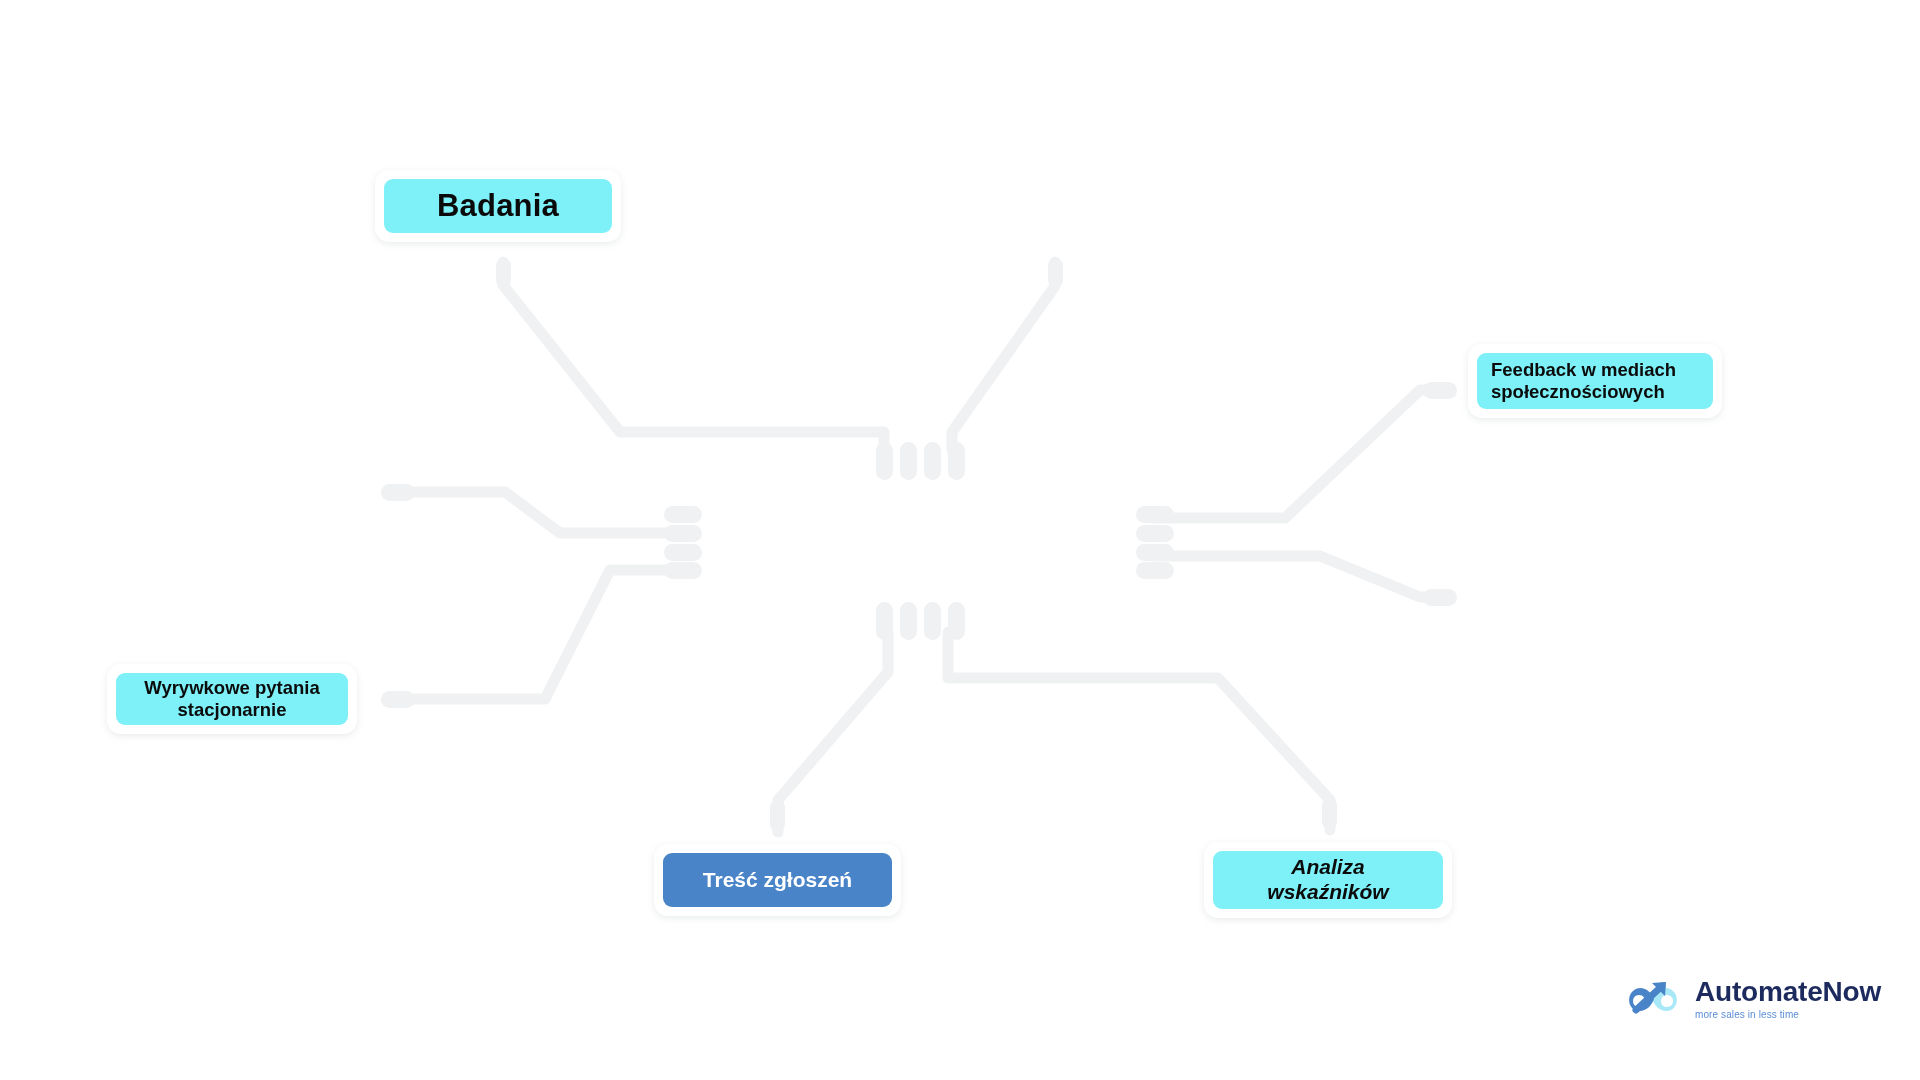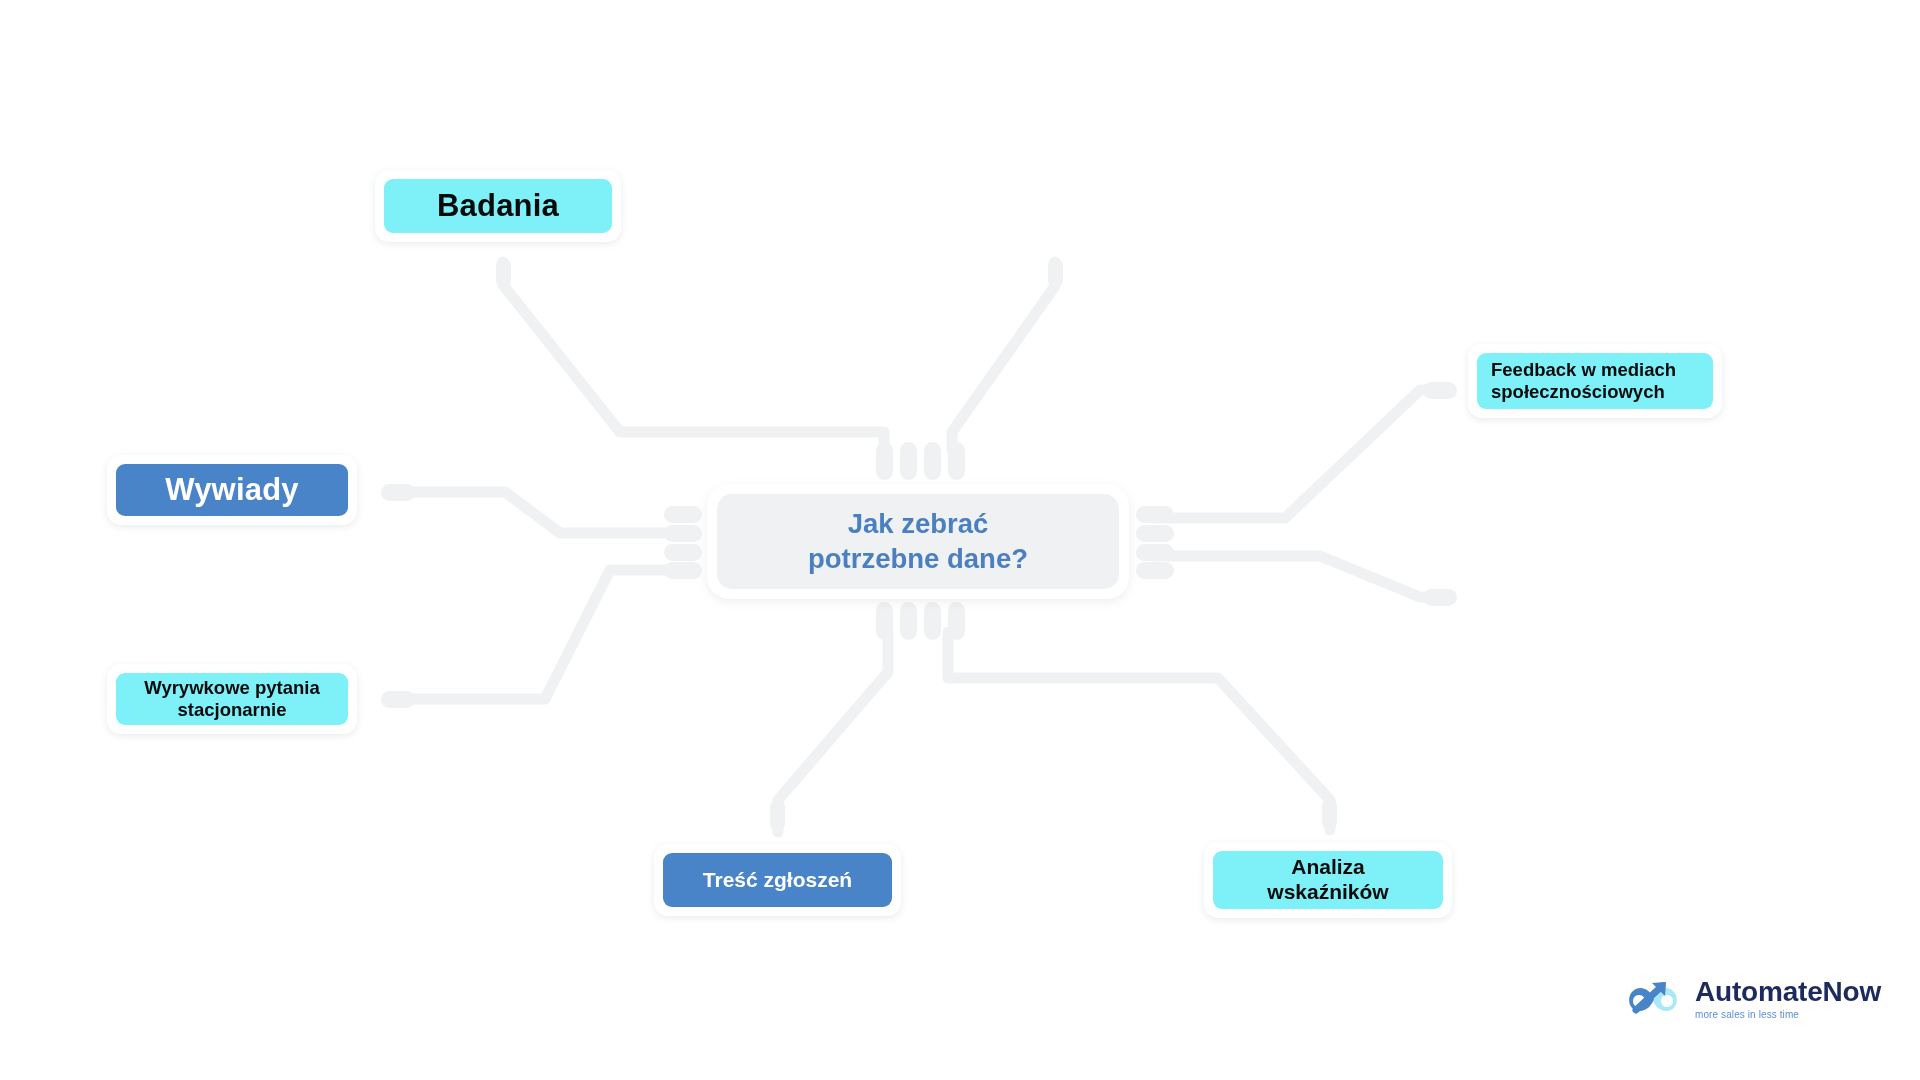--- a/index.html
+++ b/index.html
@@ -37,21 +37,21 @@
   .med   .inner { font-size:21px; font-weight:700; }
 
   
   #node-badania        { left:375px;  top:170px; width:246px; height:72px; }
   #node-ankiety        { left:932px;  top:168px; width:247px; height:72px; }
   #node-wywiady        { left:107px;  top:455px; width:250px; height:70px; }
   #node-wyrywkowe      { left:107px;  top:664px; width:250px; height:70px; }
   #node-feedback       { left:1468px; top:344px; width:254px; height:74px; }
   #node-reklamacji     { left:1468px; top:558px; width:254px; height:72px; }
   #node-zgloszen       { left:654px;  top:844px; width:247px; height:72px; }
-  #node-analiza        { left:1204px; top:842px; width:248px; height:76px; }
+  #node-analiza        { left:1204px; top:842px; width:248px; height:76px;font-style:italic; }
 
   #node-feedback .inner { justify-content:flex-start; padding-left:14px; text-align:left; }
 
   
   #node-center {
     position:absolute;
     left:707px; top:484px; width:422px; height:115px;
     border-radius:22px;
     background:#ffffff;
     padding:10px;
@@ -134,23 +134,20 @@
       <rect x="1136" y="544" width="38" height="17" rx="8.5"></rect>
       <rect x="1136" y="562" width="38" height="17" rx="8.5"></rect>
     </g>
   </svg>
 
   <div class="node cyan big" id="node-badania">
     <div class="inner">Badania</div>
   </div>
 
 
-  <div class="node blue big" id="node-wywiady">
-    <div class="inner">Wywiady</div>
-  </div>
 
   <div class="node cyan small" id="node-feedback">
     <div class="inner">
       <span>
         <span>Feedback w mediach</span><br>
         <span>społecznościowych</span>
       </span>
     </div>
   </div>
 
@@ -170,28 +167,20 @@
 
   <div class="node cyan med" id="node-analiza">
     <div class="inner">
       <span>
         <span>Analiza</span><br>
         <span>wskaźników</span>
       </span>
     </div>
   </div>
 
-  <div id="node-center">
-    <div class="inner">
-      <span>
-        <span>Jak zebrać</span><br>
-        <span>potrzebne dane?</span>
-      </span>
-    </div>
-  </div>
 
   <div id="logo">
     <svg class="mark" viewBox="0 0 62 44" xmlns="http://www.w3.org/2000/svg">
 
       <path d="M30 22 C35 10, 46 8, 52 15 C58 22, 54 34, 45 34 C36 34, 32 27, 30 22 Z
                M45 18 C41 18, 39 21, 39 24 C39 28, 42 30, 45 30 C49 30, 51 27, 51 24 C51 21, 49 18, 45 18 Z" fill="#a8e8f7" fill-rule="evenodd"></path>
 
       <path d="M32 22 C27 10, 16 8, 10 15 C4 22, 8 34, 17 34 C26 34, 30 27, 32 22 Z
                M17 18 C13 18, 11 21, 11 24 C11 28, 14 30, 17 30 C21 30, 23 27, 23 24 C23 21, 21 18, 17 18 Z" fill="#4a84c8" fill-rule="evenodd"></path>
 

